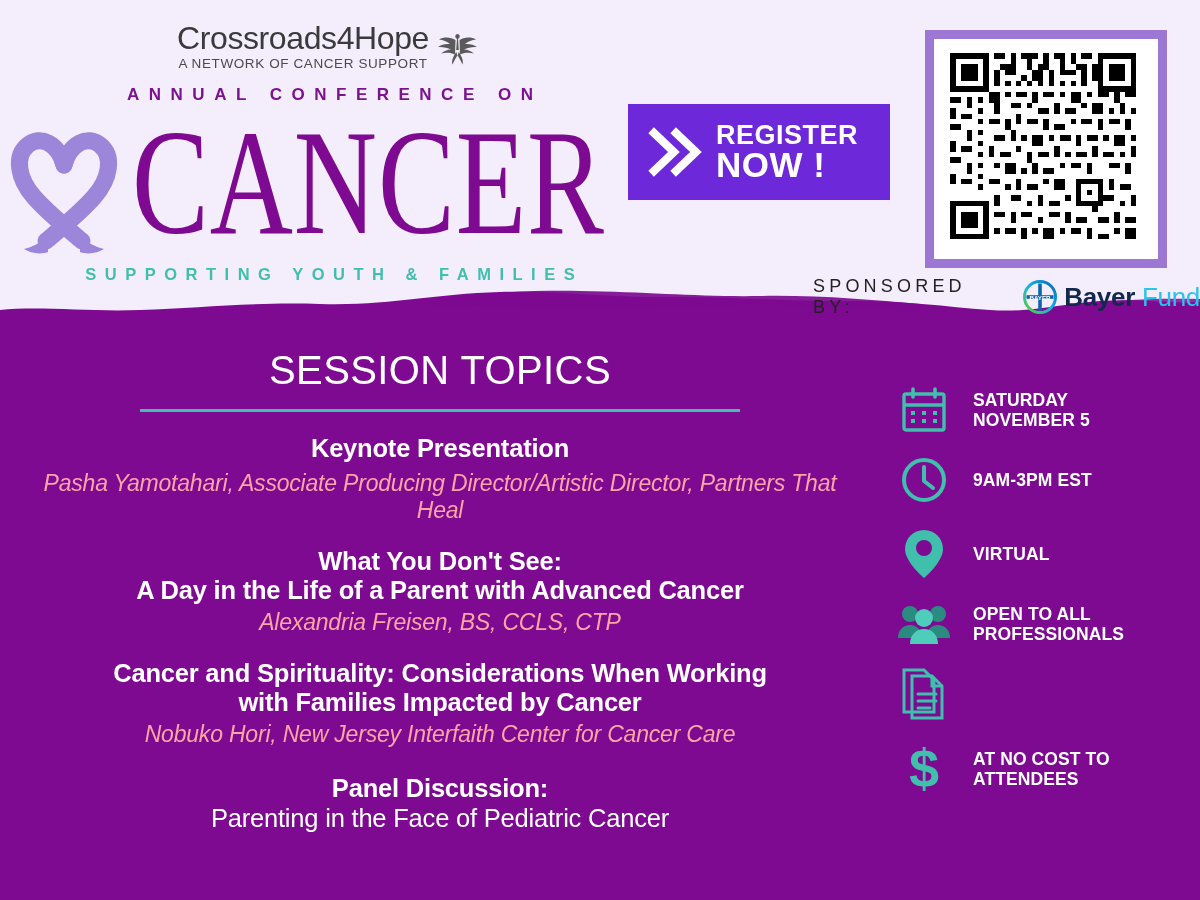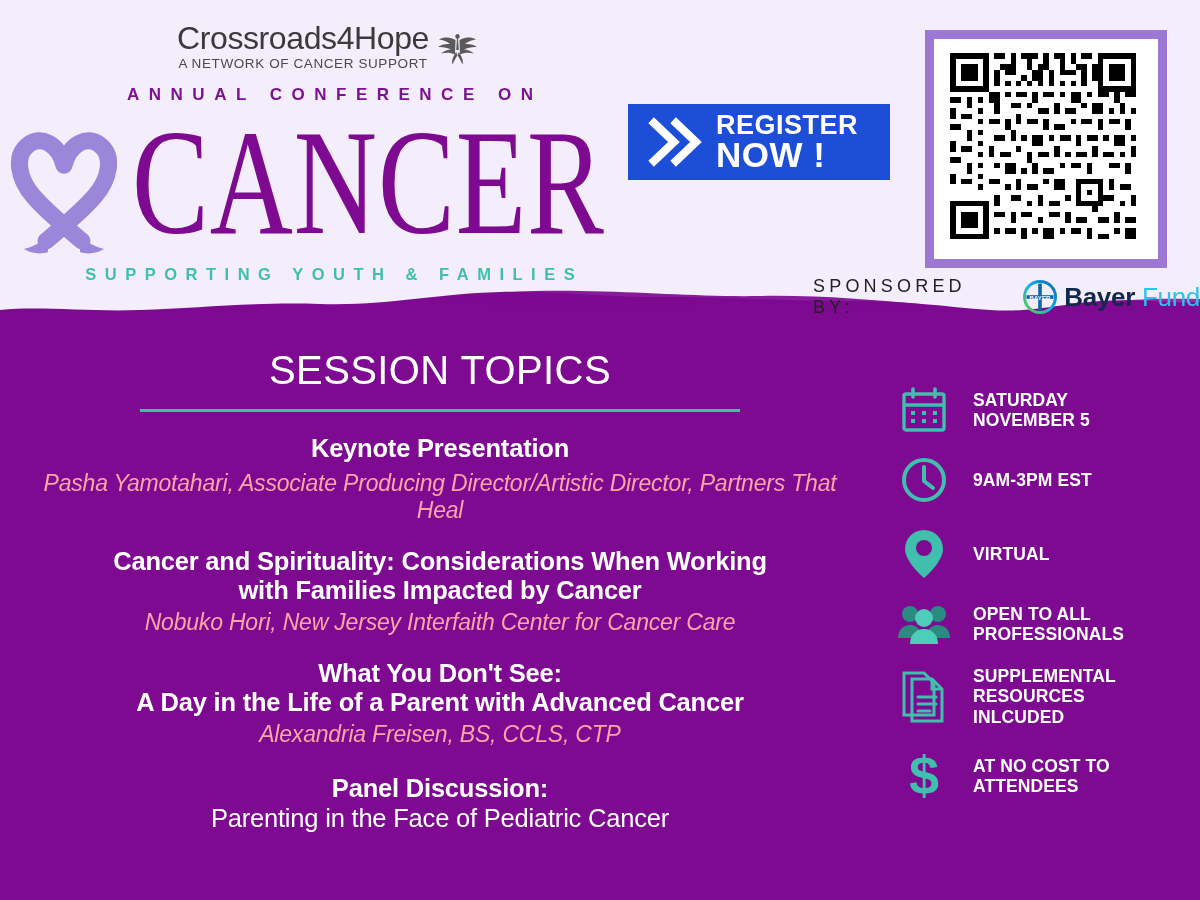--- a/index.html
+++ b/index.html
@@ -61,22 +61,22 @@
 
   #sub-eyebrow{
     margin-top:6px;
     font-size:16.5px; font-weight:bold; color:#3FBFAC;
     letter-spacing:8.5px; text-indent:8.5px;
   }
 
   
   #register-button{
     position:absolute; left:628px; top:104px;
-    width:262px; height:76px;
-    background:#1d4ed8;
+    width:262px; height:96px;
+    background:#6d28d9;
     display:flex; align-items:center; gap:12px;
     padding-left:20px; cursor:pointer;
   }
   #register-chevrons{ flex:0 0 auto; }
   #register-text{ line-height:0.97; }
   #register-line1{
     font-size:27px; font-weight:bold; color:#FFFFFF; letter-spacing:0.5px;
   }
   #register-line2{
     font-size:35px; font-weight:bold; color:#FFFFFF; letter-spacing:0.5px;
@@ -436,30 +436,30 @@
 
 <div id="topics-col">
   <div id="topics-heading">SESSION TOPICS</div>
   <div id="topics-rule"></div>
 
   <div class="session" id="session-keynote">
     <div class="session-title">Keynote Presentation</div>
     <div class="session-speaker">Pasha Yamotahari, Associate Producing Director/Artistic Director, Partners That Heal</div>
   </div>
 
+  <div class="session" id="session-whatyoudontsee">
+    <div class="session-title">What You Don't See:</div>
+    <div class="session-title">A Day in the Life of a Parent with Advanced Cancer</div>
+    <div class="session-speaker">Alexandria Freisen, BS, CCLS, CTP</div>
+  </div>
+
   <div class="session" id="session-spirituality">
     <div class="session-title">Cancer and Spirituality: Considerations When Working</div>
     <div class="session-title">with Families Impacted by Cancer</div>
     <div class="session-speaker">Nobuko Hori, New Jersey Interfaith Center for Cancer Care</div>
-  </div>
-
-  <div class="session" id="session-whatyoudontsee">
-    <div class="session-title">What You Don't See:</div>
-    <div class="session-title">A Day in the Life of a Parent with Advanced Cancer</div>
-    <div class="session-speaker">Alexandria Freisen, BS, CCLS, CTP</div>
   </div>
 
   <div class="session" id="session-panel">
     <div class="session-title">Panel Discussion:</div>
     <div class="session-title plain">Parenting in the Face of Pediatric Cancer</div>
   </div>
 </div>
 
 <div id="info-col">
 
@@ -534,25 +534,20 @@
         <path fill="none" stroke="#3FBFAC" stroke-width="3" d="M4,4 L24,4 L34,14 L34,46 L4,46 Z"></path>
         <path fill="none" stroke="#3FBFAC" stroke-width="3" d="M12,10 L32,10 L42,20 L42,52 L12,52 Z"></path>
         <path fill="none" stroke="#3FBFAC" stroke-width="3" d="M32,10 L32,20 L42,20"></path>
         <g stroke="#3FBFAC" stroke-width="3" stroke-linecap="round">
           <line x1="18" y1="28" x2="36" y2="28"></line>
           <line x1="18" y1="35" x2="36" y2="35"></line>
           <line x1="18" y1="42" x2="30" y2="42"></line>
         </g>
       </svg>
     </span>
-    <span class="info-text">
-      <span>SUPPLEMENTAL</span><br>
-      <span>RESOURCES</span><br>
-      <span>INLCUDED</span>
-    </span>
   </div>
 
   <div class="info-item" id="info-item-cost">
     <span class="info-icon">
       <svg width="46" height="54" viewBox="0 0 46 54">
         <text x="23" y="45" text-anchor="middle" font-family="Liberation Sans, sans-serif" font-size="54" font-weight="bold" fill="#3FBFAC">$</text>
       </svg>
     </span>
     <span class="info-text">
       <span>AT NO COST TO</span><br>

